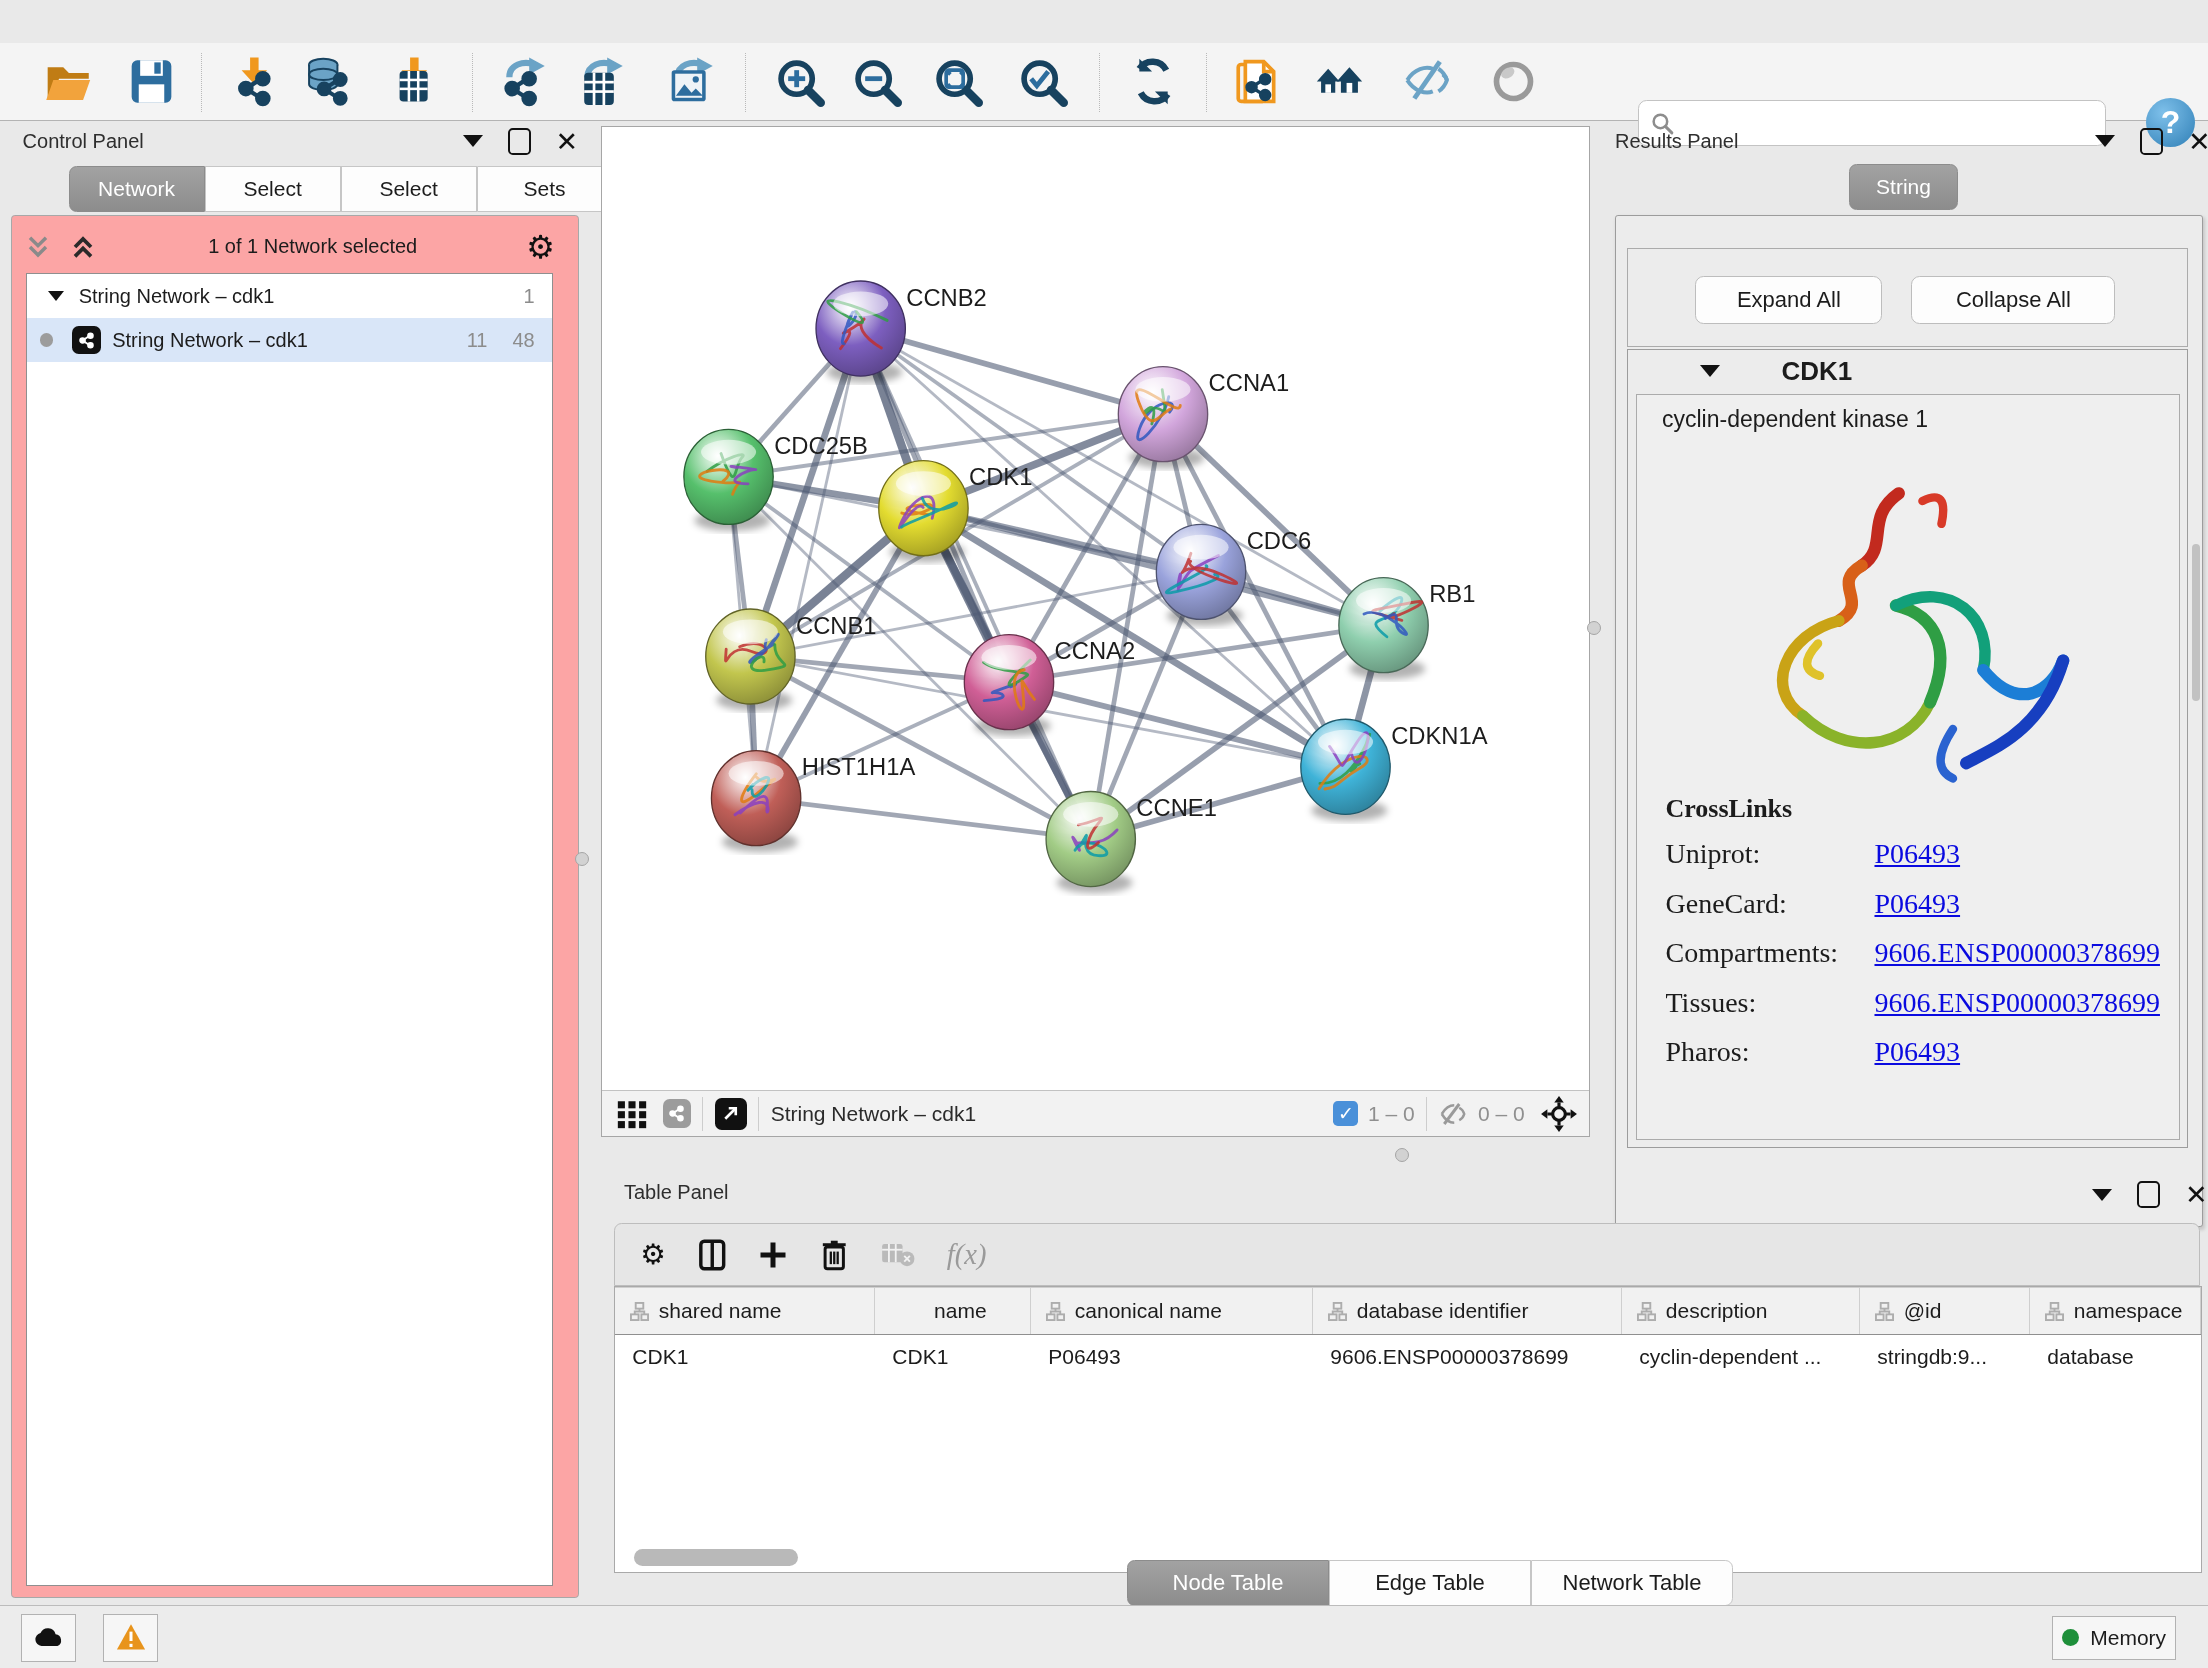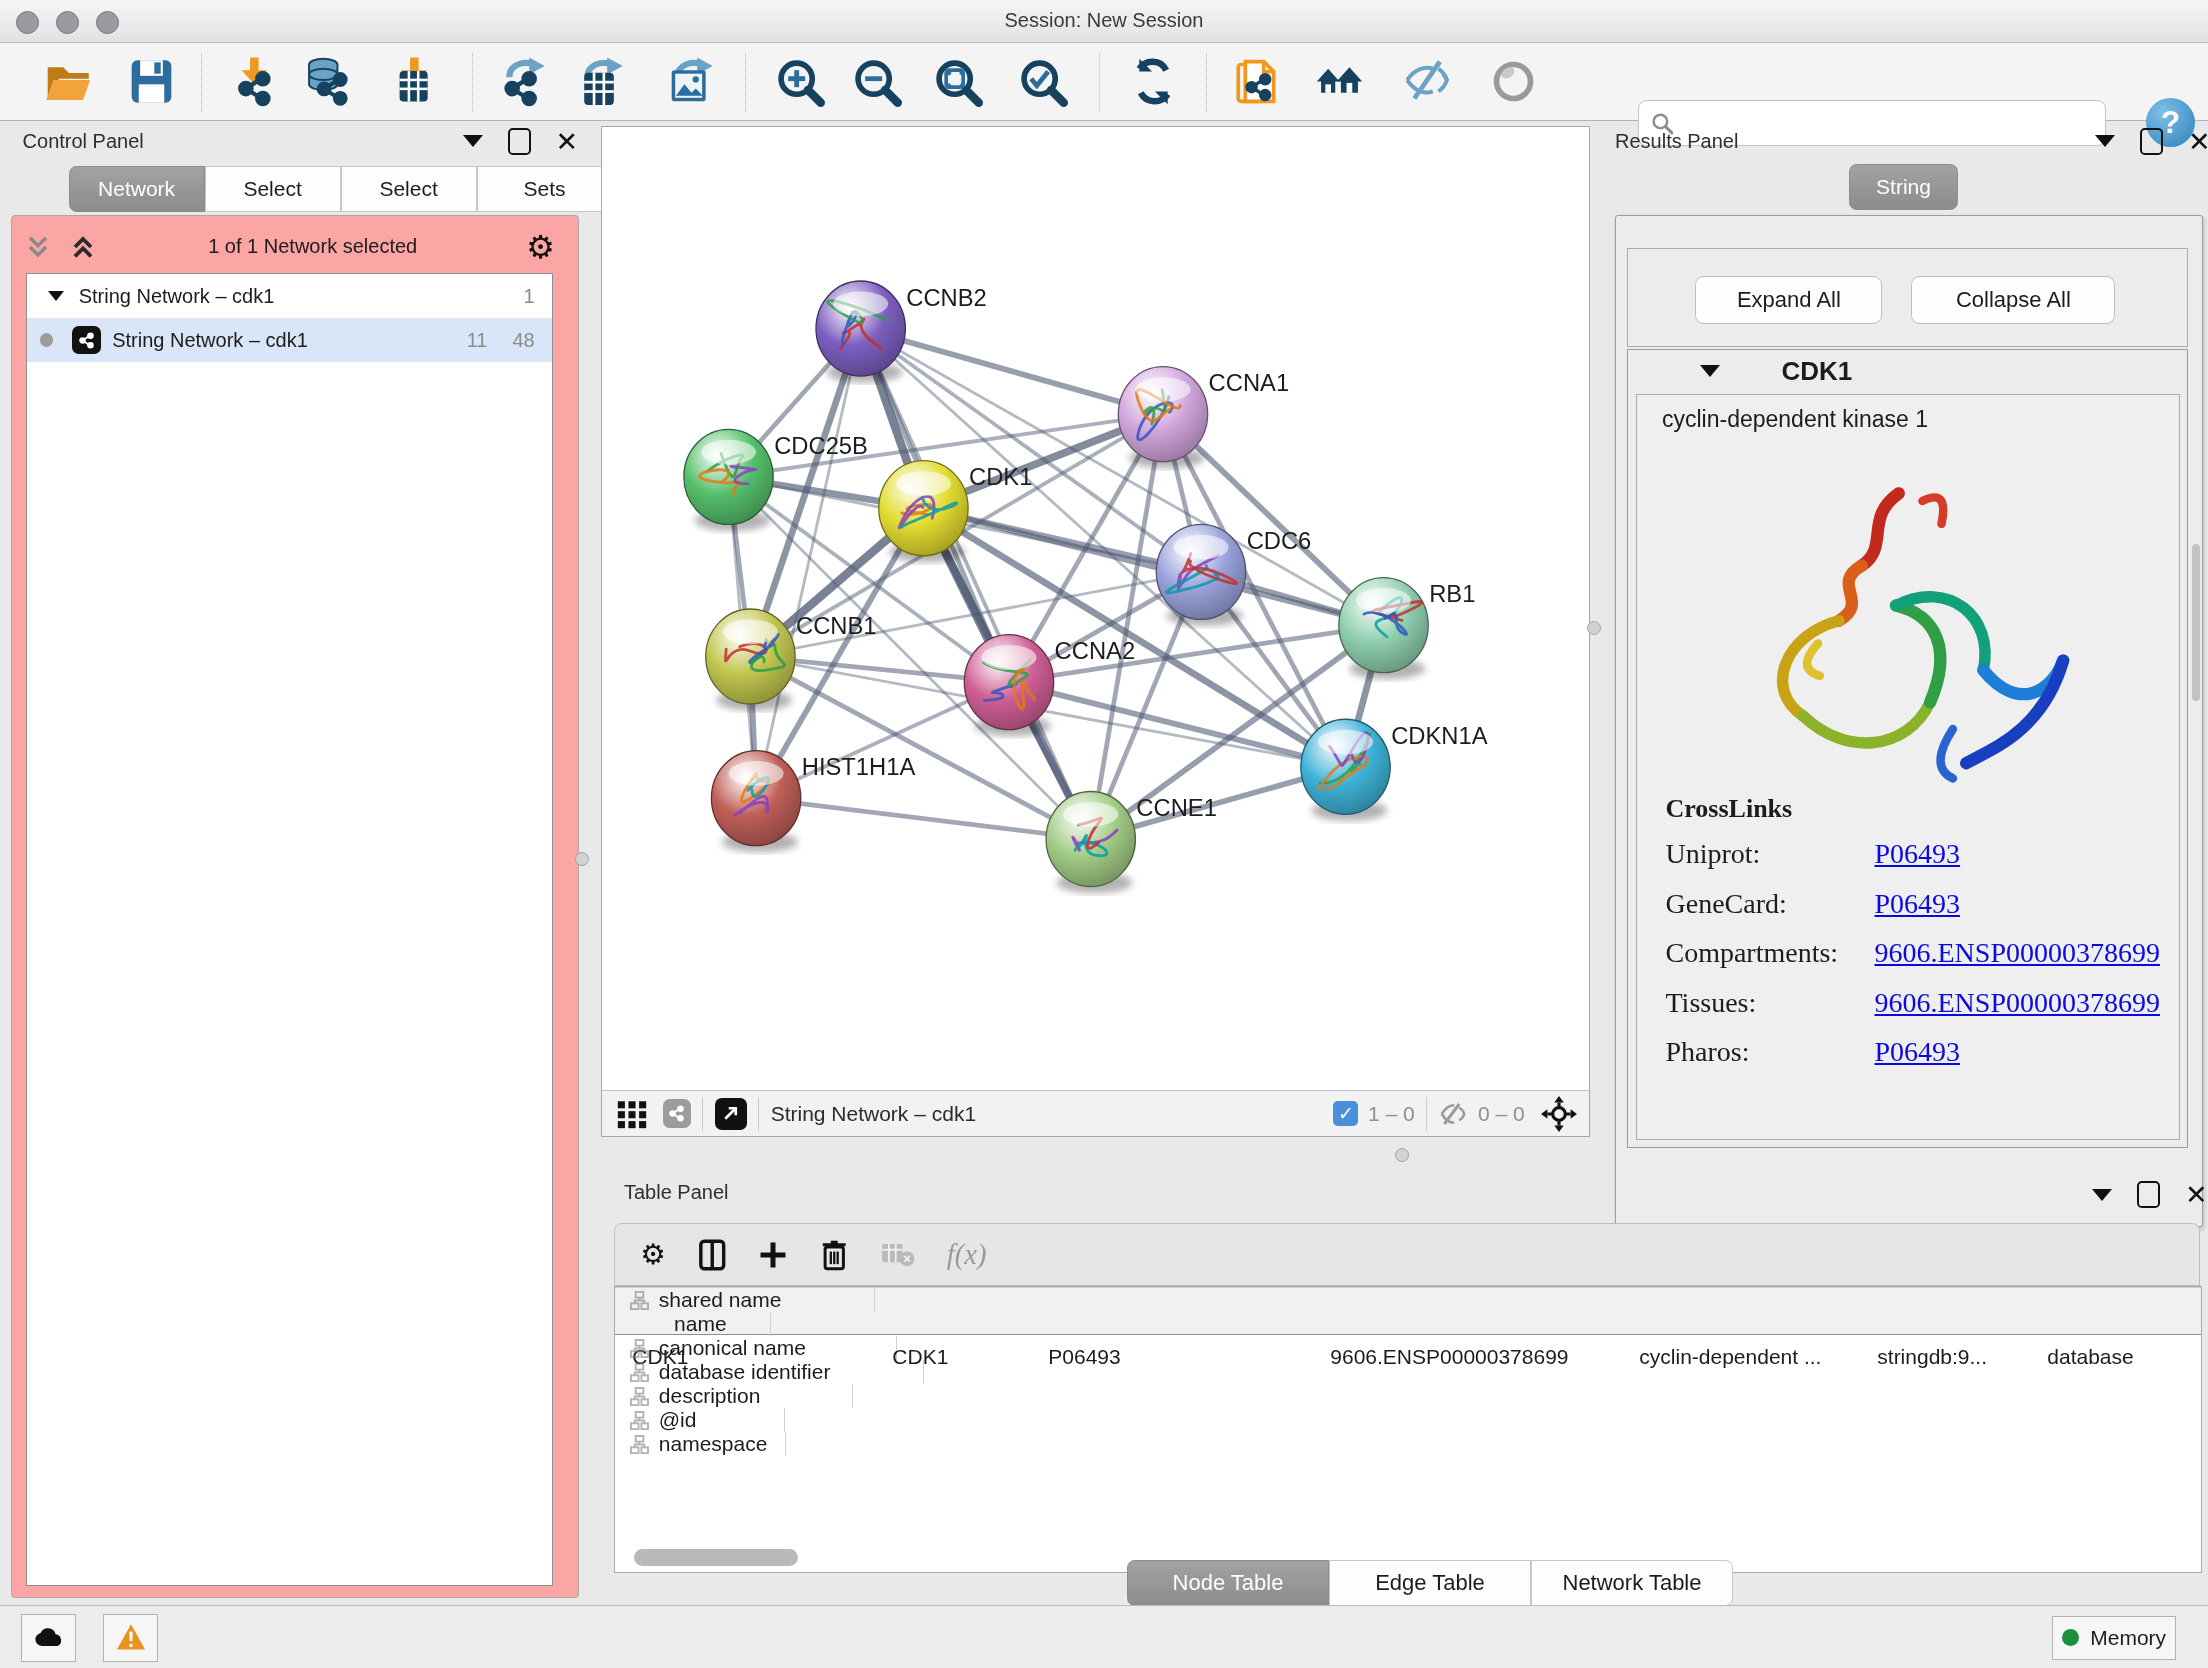--- a/index.html
+++ b/index.html
@@ -74,21 +74,21 @@
   .rp-inner{position:absolute;left:7.6px;top:44px;width:542px;height:744px;border:1px solid #ababab;background:#efefef;}
   .serif{font-family:"Liberation Serif",serif;}
   .xl-row{position:absolute;left:28.5px;font-size:28px;}
   .xl-link{color:#0a0ae0;text-decoration:underline;cursor:pointer;}
   .rp-scroll{position:absolute;right:1.9px;top:328px;width:8.6px;height:157px;border-radius:4.8px;background:#c2c2c2;}
   
   .tp{left:601px;top:1168px;width:1607px;height:438px;}
   .tp-toolbar{position:absolute;left:13.3px;top:55px;width:1586px;height:63px;background:#e6e6e6;
     border:1px solid #bdbdbd;border-radius:7.6px 7.6px 0 0;display:flex;align-items:center;gap:32px;padding-left:25px;box-sizing:border-box;}
   .tp-table{position:absolute;left:13.3px;top:118px;width:1586px;height:285px;background:#fff;border:1px solid #a9a9a9;overflow:hidden;}
-  .tp-header{display:flex;height:46px;background:#f1f1f1;border-bottom:1.9px solid #8f8f8f;border-top:1px solid #cfcfcf;flex-direction:column;}
+  .tp-header{display:flex;height:46px;background:#f1f1f1;border-bottom:1.9px solid #8f8f8f;border-top:1px solid #cfcfcf;}
   .tp-col{display:flex;align-items:center;gap:9.5px;padding-left:15px;box-sizing:border-box;
     border-right:1px solid #cfcfcf;font-size:21px;color:#1c1c1c;}
   .tp-rowline{display:flex;height:44px;}
   .tp-cell{padding-left:17px;box-sizing:border-box;font-size:21px;display:flex;align-items:center;}
   .hscroll{position:absolute;left:19px;bottom:5.7px;width:164px;height:17px;border-radius:8.6px;background:#b9b9b9;}
   .tp-tabs{position:absolute;left:526px;top:392px;display:flex;}
   .tp-tabs .tab{min-width:162px;padding:0 19px;height:44px;font-size:22px;}
   .tp-tabs .tab:first-child{border-radius:7.6px 0 0 7.6px;}
   .tp-tabs .tab:last-child{border-radius:0 7.6px 7.6px 0;}
   .colic{width:19px;height:19px;opacity:.55;}
@@ -100,26 +100,20 @@
     border:1.9px solid #b2b2b2;display:flex;align-items:center;justify-content:center;gap:11.4px;font-size:21px;cursor:pointer;}
   .mem-dot{width:17px;height:17px;border-radius:50%;background:#1e8f3a;}
   .gear{font-family:"DejaVu Sans",sans-serif;font-size:28.5px;color:#111;}
   .fx{font-family:"Liberation Serif",serif;font-style:italic;font-size:28.5px;color:#9a9a9a;}
 </style>
 </head>
 <body>
 
 <div id="app">
 
-  <div class="abs titlebar">
-    <div class="tl-dot" style="left:16px"></div>
-    <div class="tl-dot" style="left:56px"></div>
-    <div class="tl-dot" style="left:96px"></div>
-    <div class="win-title">Session: New Session</div>
-  </div>
 
   <div class="abs toolbar">
     <span class="tbi" style="left:42px"><svg viewBox="0 0 36 36">
           <path d="M4 8h11l4 4h14v4H12l-5 15H4z" fill="#c07c14"></path>
           <path d="M8 17h26l-5 14H3z" fill="#f2a33c"></path>
         </svg></span>
     <span class="tbi" style="left:126px"><svg viewBox="0 0 36 36">
           <rect x="4" y="3" width="28" height="30" rx="4" fill="#2d6d9e"></rect>
           <rect x="10" y="3" width="16" height="11" fill="#fff"></rect>
           <rect x="20" y="4.5" width="4.5" height="8" fill="#2d6d9e"></rect>

